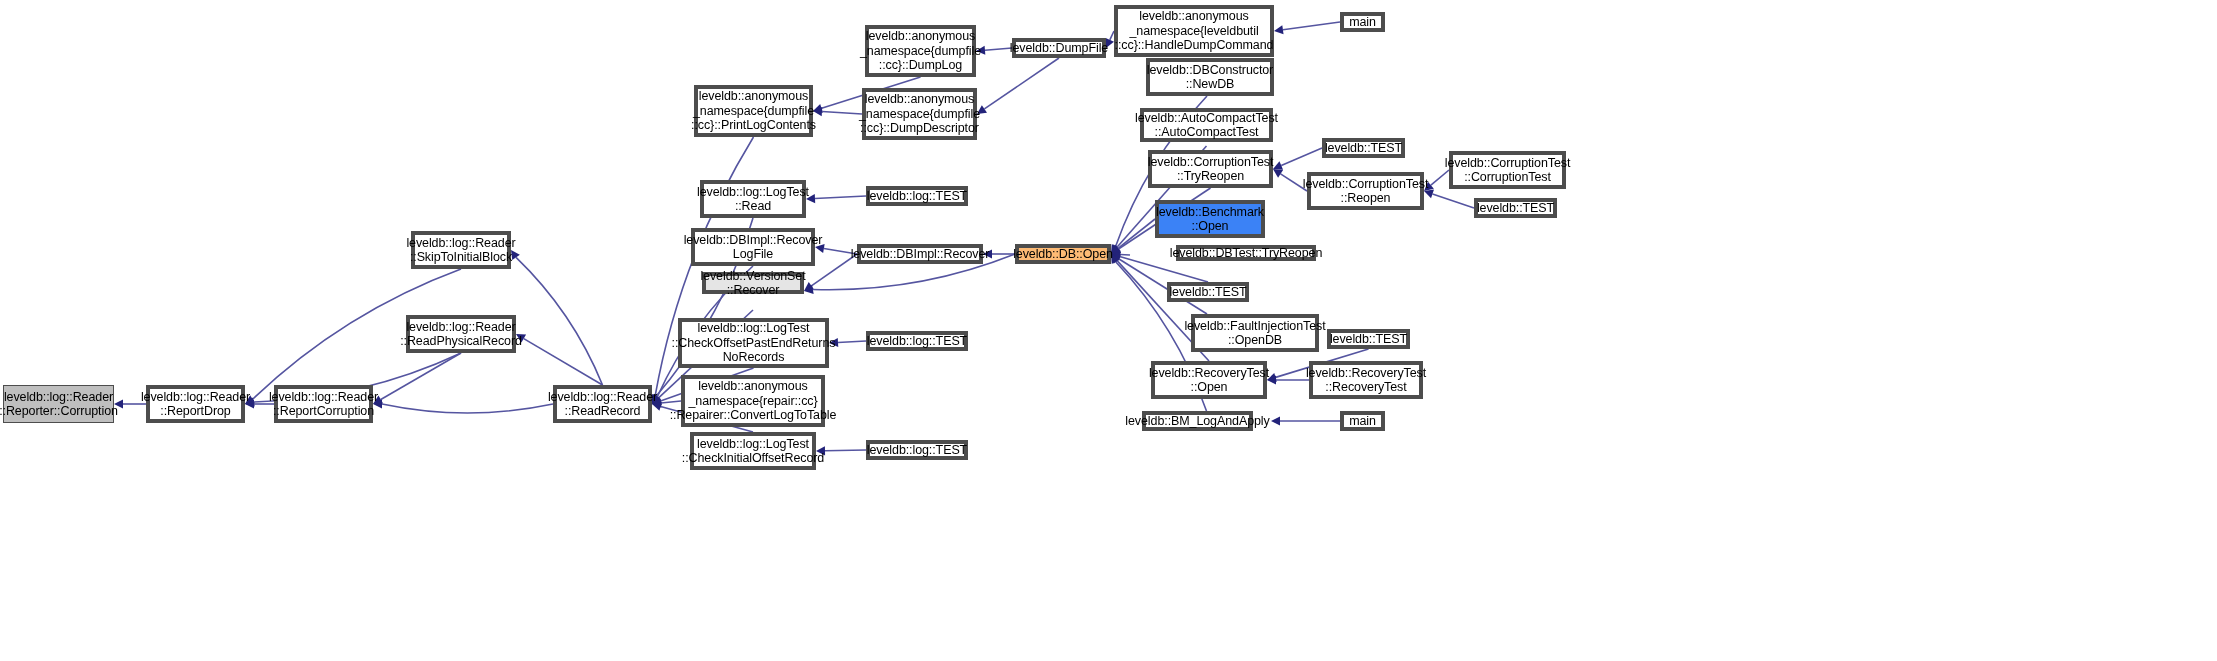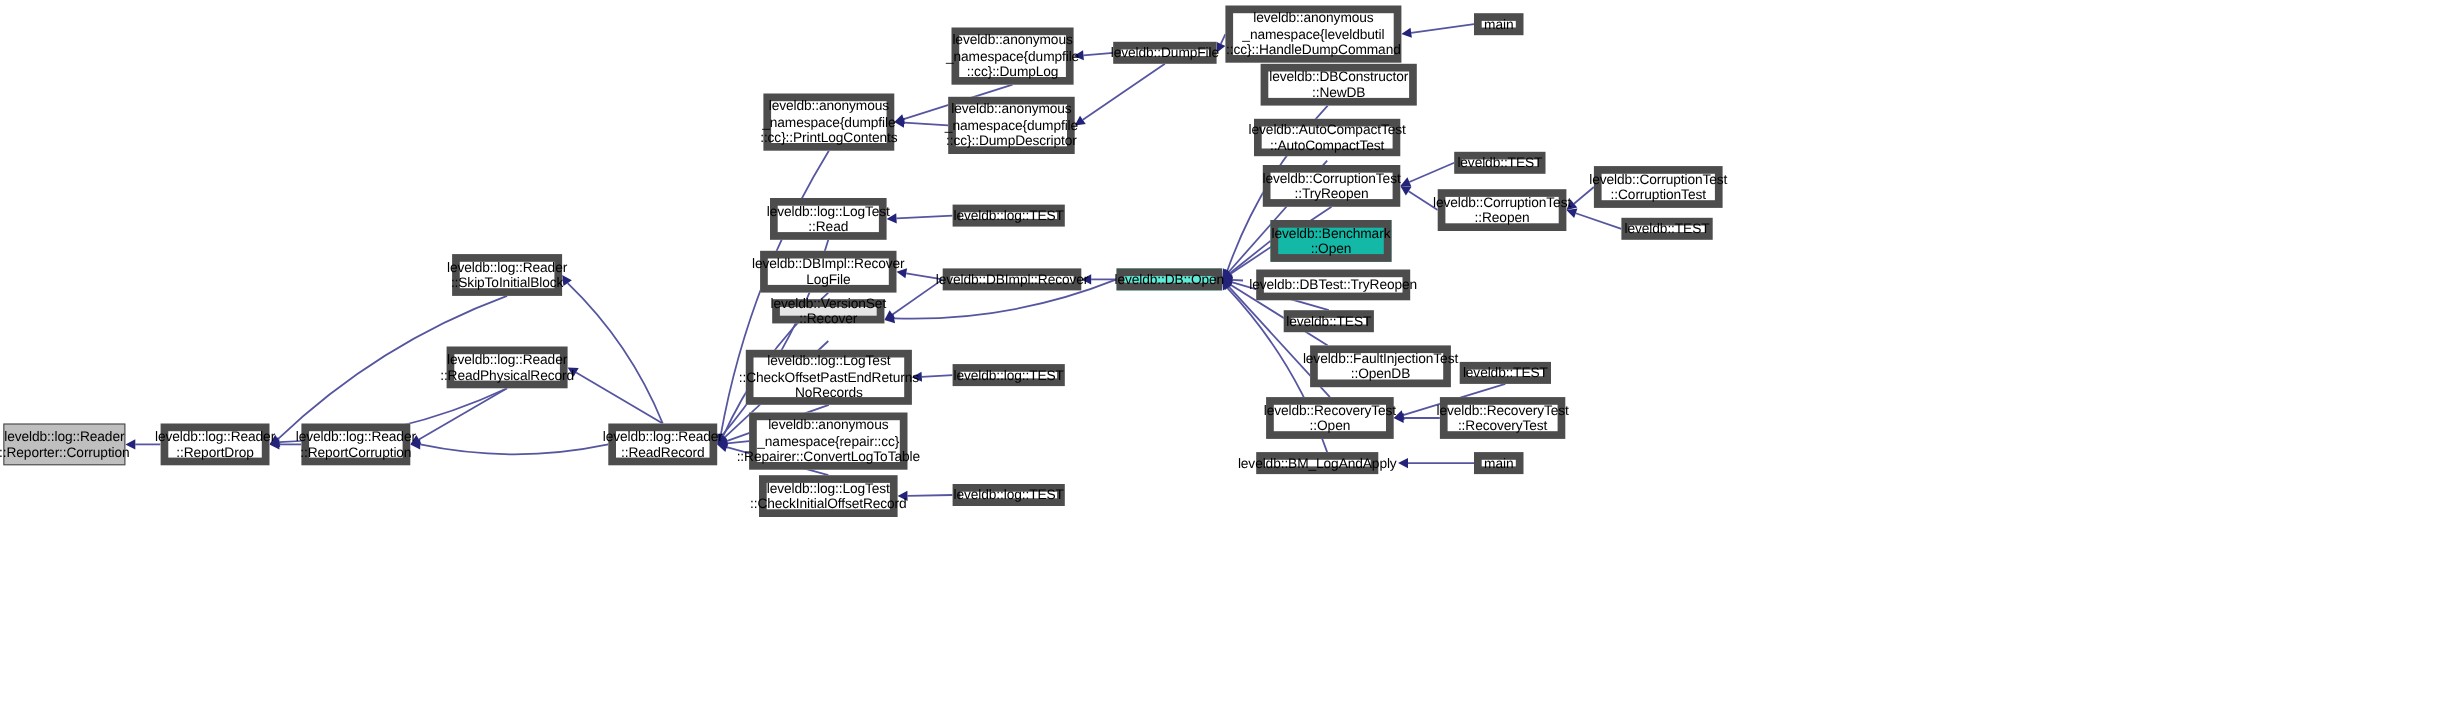--- a/index.html
+++ b/index.html
@@ -19,21 +19,21 @@
     position: absolute;
     left: 0;
     top: 0;
     width: 2217px;
     height: 661px;
     pointer-events: none;
   }
   .node {
     position: absolute;
     box-sizing: border-box;
-    border: 7px solid #000000;
+    border: 4px solid #000000;
     background: #ffffff;
     color: #000000;
     font-size: 12.5px;
     line-height: 14.5px;
     display: flex;
     align-items: center;
     justify-content: center;
     text-align: center;
     padding: 1px 4px;
     white-space: pre-line;
@@ -176,30 +176,30 @@
 ::cc}::DumpDescriptor</div>
     <div class="node" style="left: 866px; top: 186px; width: 102px; height: 20px; border-color: rgb(77, 77, 77); background: rgb(255, 255, 255);">leveldb::log::TEST</div>
     <div class="node" style="left: 857px; top: 244px; width: 126px; height: 20px; border-color: rgb(77, 77, 77); background: rgb(255, 255, 255);">leveldb::DBImpl::Recover</div>
     <div class="node" style="left: 866px; top: 331px; width: 102px; height: 20px; border-color: rgb(77, 77, 77); background: rgb(255, 255, 255);">leveldb::log::TEST</div>
     <div class="node" style="left: 866px; top: 440px; width: 102px; height: 20px; border-color: rgb(77, 77, 77); background: rgb(255, 255, 255);">leveldb::log::TEST</div>
     <div class="node" style="left: 1012px; top: 38px; width: 94px; height: 20px; border-color: rgb(77, 77, 77); background: rgb(255, 255, 255); text-align: center;">leveldb::DumpFile</div>
     <div class="node" style="left: 1114px; top: 5px; width: 160px; height: 52px; border-color: rgb(77, 77, 77); background: rgb(255, 255, 255);">leveldb::anonymous
 _namespace{leveldbutil
 ::cc}::HandleDumpCommand</div>
     <div class="node" style="left: 1340px; top: 12px; width: 45px; height: 20px; border-color: rgb(77, 77, 77); background: rgb(255, 255, 255);">main</div>
-    <div class="node" style="left: 1146px; top: 58px; width: 142px; height: 38px; border-color: rgb(77, 77, 77); background: rgb(255, 255, 255);">leveldb::DBConstructor
+    <div class="node" style="left: 1146px; top: 58px; width: 128px; height: 38px; border-color: rgb(77, 77, 77); background: rgb(255, 255, 255);">leveldb::DBConstructor
 ::NewDB</div>
     <div class="node" style="left: 1140px; top: 108px; width: 133px; height: 34px; border-color: rgb(77, 77, 77); background: rgb(255, 255, 255);">leveldb::AutoCompactTest
 ::AutoCompactTest</div>
     <div class="node" style="left: 1148px; top: 150px; width: 125px; height: 38px; border-color: rgb(77, 77, 77); background: rgb(255, 255, 255);">leveldb::CorruptionTest
 ::TryReopen</div>
-    <div class="node" style="left: 1155px; top: 200px; width: 110px; height: 38px; border-color: rgb(77, 77, 77); background: #14b8a6;">leveldb::Benchmark
+    <div class="node" style="left: 1155px; top: 200px; width: 110px; height: 38px; border-color: rgb(77, 77, 77); background: #3b82f6;">leveldb::Benchmark
 ::Open</div>
-    <div class="node" style="left: 1015px; top: 244px; width: 96px; height: 20px; border-color: rgb(77, 77, 77); background: #5eead4;">leveldb::DB::Open</div>
-    <div class="node" style="left: 1142px; top: 245px; width: 140px; height: 28px; border-color: rgb(77, 77, 77); background: rgb(255, 255, 255);">leveldb::DBTest::TryReopen</div>
+    <div class="node" style="left: 1015px; top: 244px; width: 96px; height: 20px; border-color: rgb(77, 77, 77); background: #fdba74;">leveldb::DB::Open</div>
+    <div class="node" style="left: 1176px; top: 245px; width: 140px; height: 16px; border-color: rgb(77, 77, 77); background: rgb(255, 255, 255);">leveldb::DBTest::TryReopen</div>
     <div class="node" style="left: 1167px; top: 282px; width: 82px; height: 20px; border-color: rgb(77, 77, 77); background: rgb(255, 255, 255);">leveldb::TEST</div>
     <div class="node" style="left: 1143px; top: 314px; width: 128px; height: 38px; border-color: rgb(77, 77, 77); background: rgb(255, 255, 255); margin-left: 48px;">leveldb::FaultInjectionTest
 ::OpenDB</div>
     <div class="node" style="left: 1151px; top: 361px; width: 116px; height: 38px; border-color: rgb(77, 77, 77); background: rgb(255, 255, 255);">leveldb::RecoveryTest
 ::Open</div>
     <div class="node" style="left: 1142px; top: 411px; width: 111px; height: 20px; border-color: rgb(77, 77, 77); background: rgb(255, 255, 255);">leveldb::BM_LogAndApply</div>
     <div class="node" style="left: 1322px; top: 138px; width: 83px; height: 20px; border-color: rgb(77, 77, 77); background: rgb(255, 255, 255);">leveldb::TEST</div>
     <div class="node" style="left: 1307px; top: 172px; width: 117px; height: 38px; border-color: rgb(77, 77, 77); background: rgb(255, 255, 255);">leveldb::CorruptionTest
 ::Reopen</div>
     <div class="node" style="left: 1449px; top: 151px; width: 117px; height: 38px; border-color: rgb(77, 77, 77); background: rgb(255, 255, 255);">leveldb::CorruptionTest

